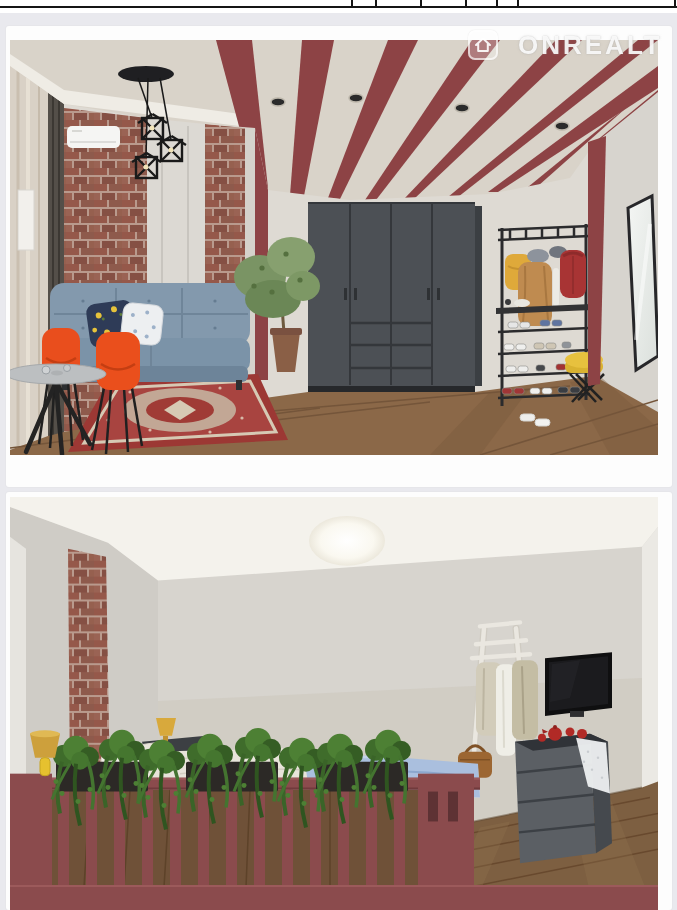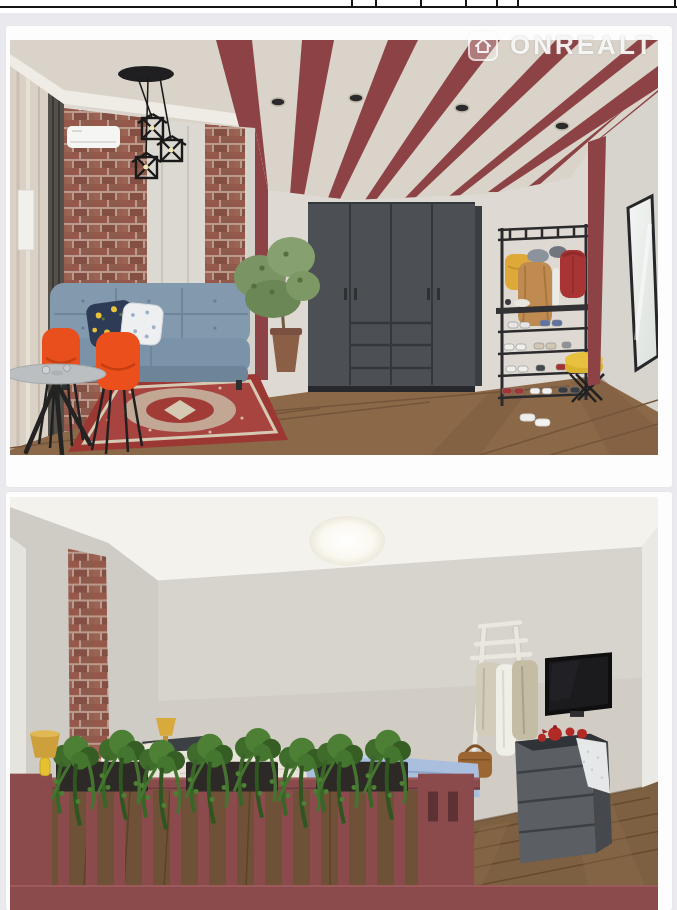--- a/index.html
+++ b/index.html
@@ -17,21 +17,21 @@
     position:absolute;left:6px;width:666px;background:var(--c-card,#fdfdfd);
     border-radius:3px;box-shadow:0 0 0 1px #e6e6ea;
   }
   .card1{top:26px;height:461px;}
   .card2{top:492px;height:418px;}
   .scene{position:absolute;display:block;}
   .scene1{left:4px;top:14px;}
   .scene2{left:4px;top:5px;}
   
   .watermark{
-    position:absolute;left:468px;top:30px;display:flex;align-items:flex-end;gap:12px;
+    position:absolute;left:468px;top:30px;display:flex;align-items:flex-start;gap:20px;
     pointer-events:none;z-index:5;
   }
   .wm-logo{
     width:30px;height:30px;border-radius:7px;background:rgba(255,255,255,.30);
     box-shadow:inset 0 0 0 2px rgba(255,255,255,.65), 0 0 1px rgba(140,140,140,.35);
     display:flex;align-items:center;justify-content:center;
   }
   .wm-text{
     font-size:26px;font-weight:bold;letter-spacing:3px;color:rgba(255,255,255,.88);
     text-shadow:0 0 1px rgba(130,130,130,.45), 0 0 3px rgba(160,160,160,.25);

